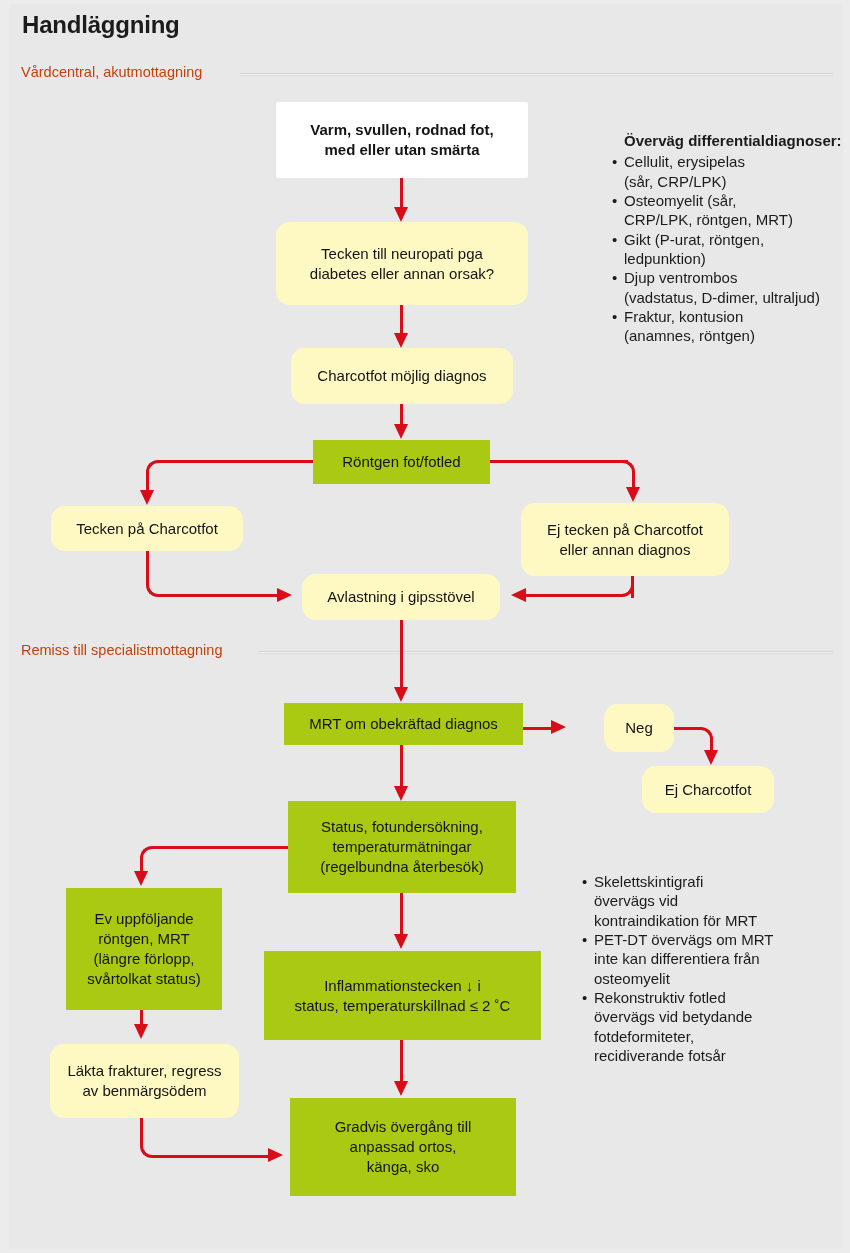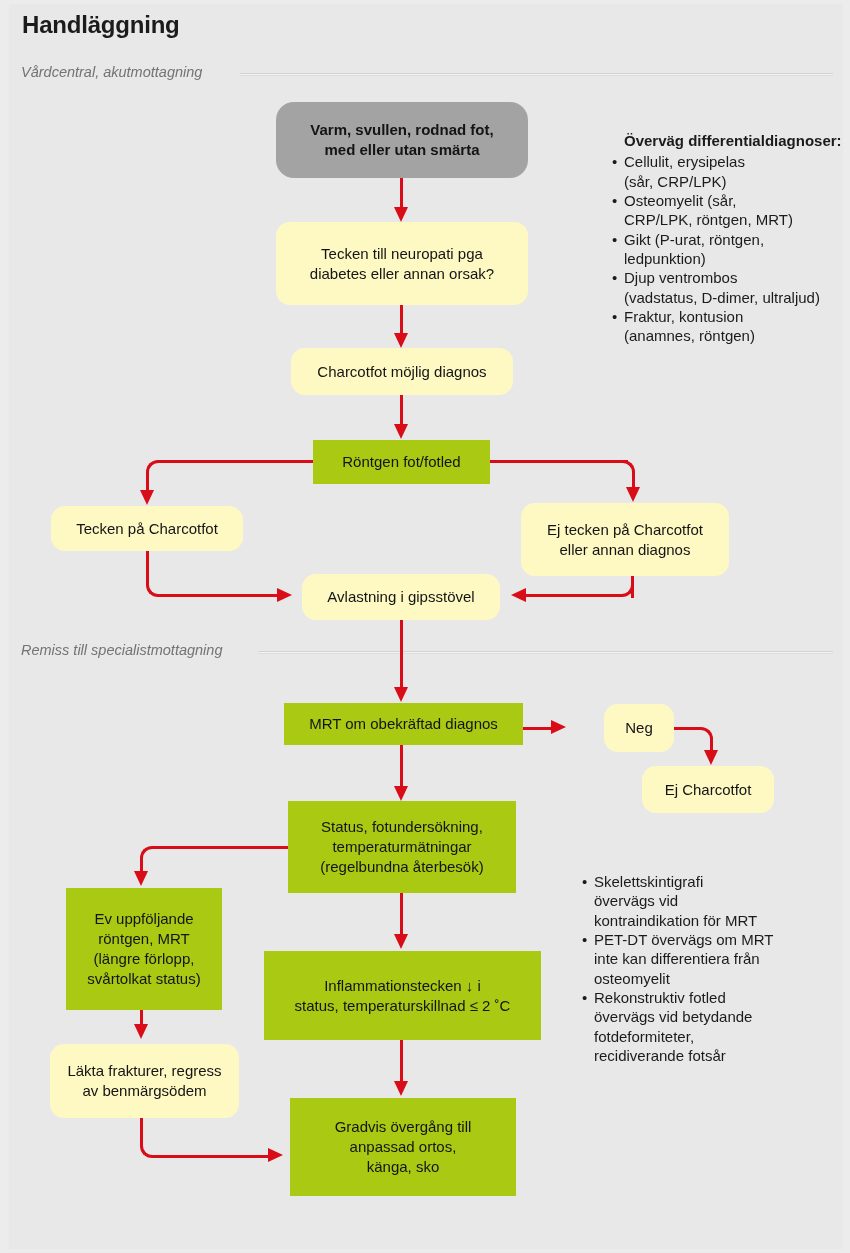--- a/index.html
+++ b/index.html
@@ -24,21 +24,21 @@
   #edge-bottom { left:0;  bottom:0; width:850px; height:4px; }
 
   
   #page-title {
     position:absolute; left:22px; top:11px;
     font-size:24px; font-weight:bold; color:#1b1b1b;
     letter-spacing:-0.2px;
   }
   .section-label {
     position:absolute;
-    font-size:14.5px; color:#737373; white-space:nowrap;font-style:italic;
+    font-size:14.5px; color:#c2410c; white-space:nowrap;
   }
   #section-label-1 { left:21px; top:64px; }
   #section-label-2 { left:21px; top:642px; }
   .section-rule {
     position:absolute; height:3px;
     background:linear-gradient(#d2d2d2,#d2d2d2 1px,#f3f3f3 1px,#f3f3f3 2px,#dcdcdc 2px);
   }
   #section-rule-1 { left:240px; top:73px;  width:593px; }
   #section-rule_2, #section-rule-2 { left:258px; top:651px; width:575px; }
 
@@ -46,21 +46,21 @@
   .node {
     position:absolute;
     display:flex; align-items:center; justify-content:center;
     text-align:center;
     color:#141414;
     font-size:15px;
     line-height:1.33;
     padding:4px 8px;
     z-index:3;
   }
-  .node.orange { background:#a3a3a3; border-radius:18px; font-weight:bold; }
+  .node.orange { background:#ffffff; border-radius:2px; font-weight:bold; }
   .node.yellow { background:#fef9c3; border-radius:14px; }
   .node.green  { background:#a9c913; border-radius:0; }
   .vline { position:absolute; width:3px; background:#d90d18; z-index:2; }
   .hline { position:absolute; height:3px; background:#d90d18; z-index:2; }
   .arrow-down, .arrow-right, .arrow-left {
     position:absolute; width:0; height:0; z-index:4;
   }
   .arrow-down  { border-left:7.5px solid transparent; border-right:7.5px solid transparent; border-top:15px solid #d90d18; }
   .arrow-right { border-top:7.5px solid transparent; border-bottom:7.5px solid transparent; border-left:15px solid #d90d18; }
   .arrow-left  { border-top:7.5px solid transparent; border-bottom:7.5px solid transparent; border-right:15px solid #d90d18; }
@@ -109,21 +109,21 @@
     </div>
   </div>
 
   <div class="node yellow" style="left:276px; top:222px; width:252px; height:83px;">
     <div>
       <div>Tecken till neuropati pga</div>
       <div>diabetes eller annan orsak?</div>
     </div>
   </div>
 
-  <div class="node yellow" style="left:291px; top:348px; width:222px; height:47px;">
+  <div class="node yellow" style="left:291px; top:348px; width:222px; height:56px;">
     <div>Charcotfot möjlig diagnos</div>
   </div>
 
   <div class="node green" style="left:313px; top:440px; width:177px; height:44px;">
     <div>Röntgen fot/fotled</div>
   </div>
 
   <div class="node yellow" style="left:51px; top:506px; width:192px; height:45px;">
     <div>Tecken på Charcotfot</div>
   </div>

